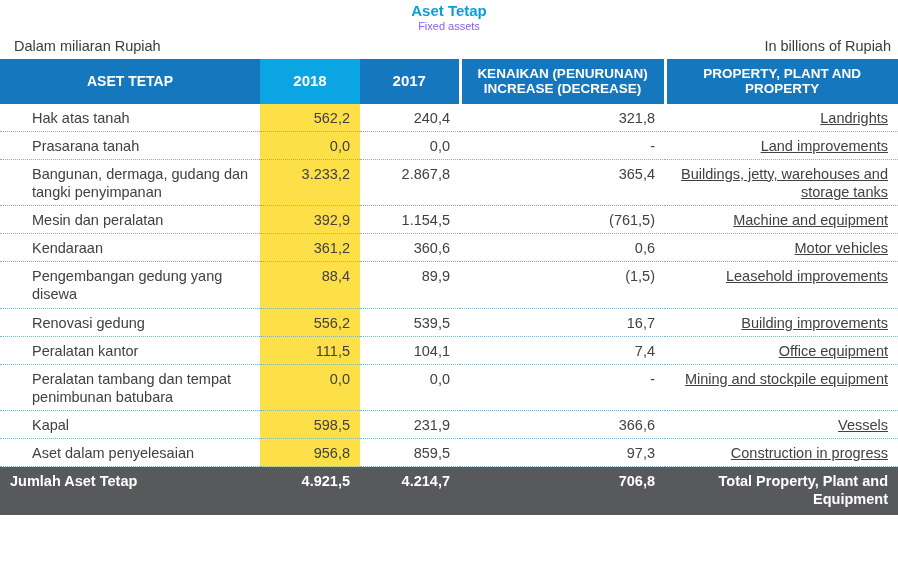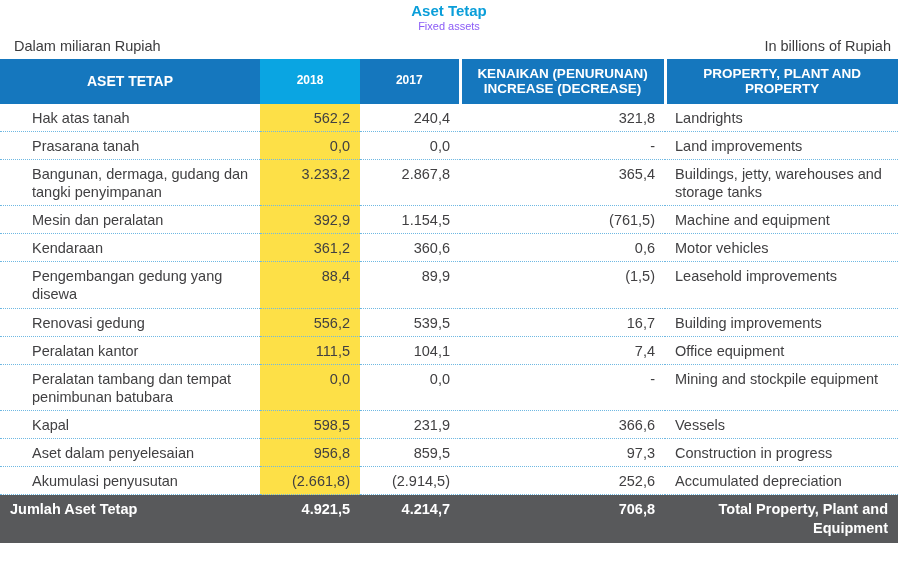--- a/index.html
+++ b/index.html
@@ -13,31 +13,31 @@
   .subtitle-row{display:flex;justify-content:space-between;align-items:flex-end;
     padding:6px 7px 5px 14px;font-size:14.5px;color:#3b3b3d;}
 
   table{border-collapse:collapse;table-layout:fixed;width:898px;font-size:14.5px;}
   col.c1{width:260px;} col.c2{width:100px;} col.c3{width:100px;}
   col.c4{width:205px;} col.c5{width:233px;}
 
   thead th{background:#1577be;color:#fff;font-weight:bold;vertical-align:middle;
     height:41px;padding:2px 6px;line-height:1.15;}
   thead th.h-label{font-size:14px;}
-  thead th.h-year{font-size:12px;}
+  thead th.h-year{font-size:15px;}
   thead th.h-2018{background:#0aa5e2;}
   thead th.h-two{font-size:13.5px;}
   thead th.sep{border-left:3px solid #fff;}
 
   tbody td{border-bottom:1px dotted #6fb8e2;vertical-align:top;
     padding:5px 10px 4px 10px;line-height:1.25;}
   tbody td.name{text-align:left;padding-left:32px;}
   tbody td.num{text-align:right;}
   tbody td.y2018{background:#fde047;}
-  tbody td.en{}
+  tbody td.en{text-align:right;text-decoration:underline;}
 
   tfoot td{background:#58595b;color:#fff;font-weight:bold;vertical-align:top;
     padding:5px 10px 6px 10px;line-height:1.25;}
   tfoot td.name{text-align:left;}
   tfoot td.num{text-align:right;}
   tfoot td.en{text-align:right;}
 </style>
 </head>
 <body>
 
@@ -160,27 +160,20 @@
 
   <tr>
     <td class="name">Aset dalam penyelesaian</td>
     <td class="num y2018">956,8</td>
     <td class="num">859,5</td>
     <td class="num">97,3</td>
     <td class="en">Construction in progress</td>
   </tr>
 
 
-  <tr>
-    <td class="name">Akumulasi penyusutan</td>
-    <td class="num y2018">(2.661,8)</td>
-    <td class="num">(2.914,5)</td>
-    <td class="num">252,6</td>
-    <td class="en">Accumulated depreciation</td>
-  </tr>
 </tbody>
     <tfoot>
       <tr>
         <td class="name">Jumlah Aset Tetap</td>
         <td class="num">4.921,5</td>
         <td class="num">4.214,7</td>
         <td class="num">706,8</td>
         <td class="en">Total Property, Plant and Equipment</td>
       </tr>
     </tfoot>

